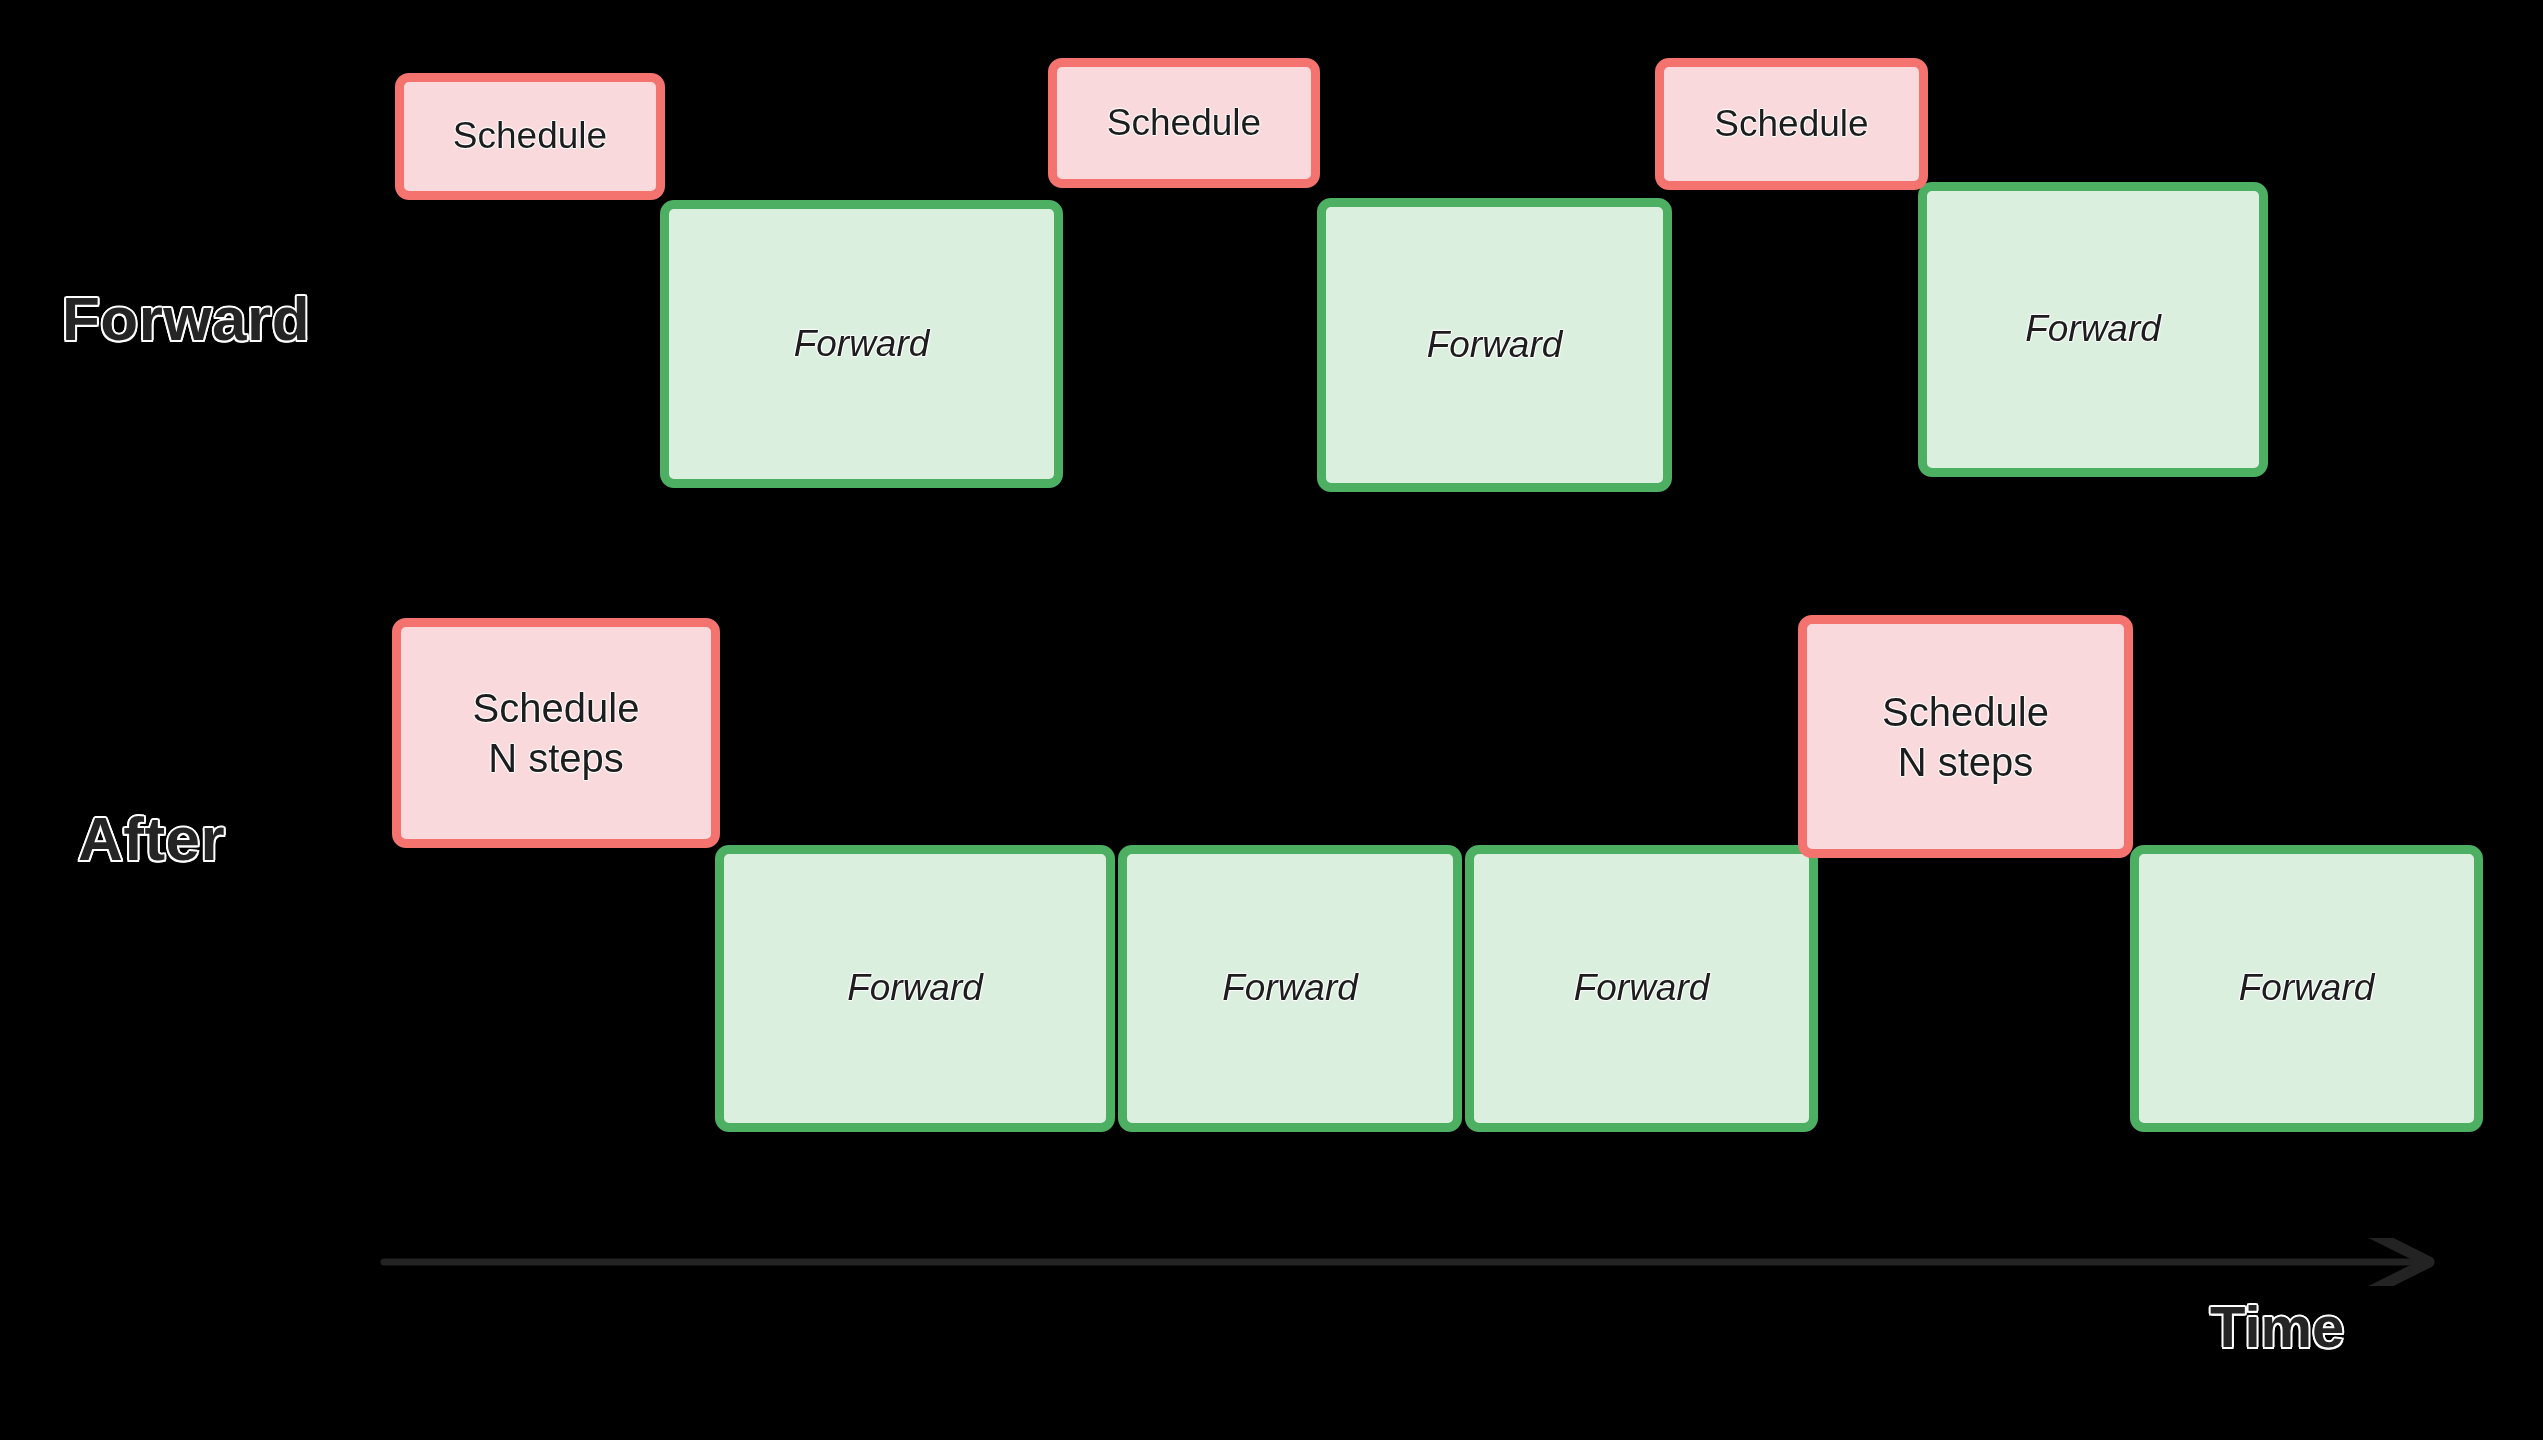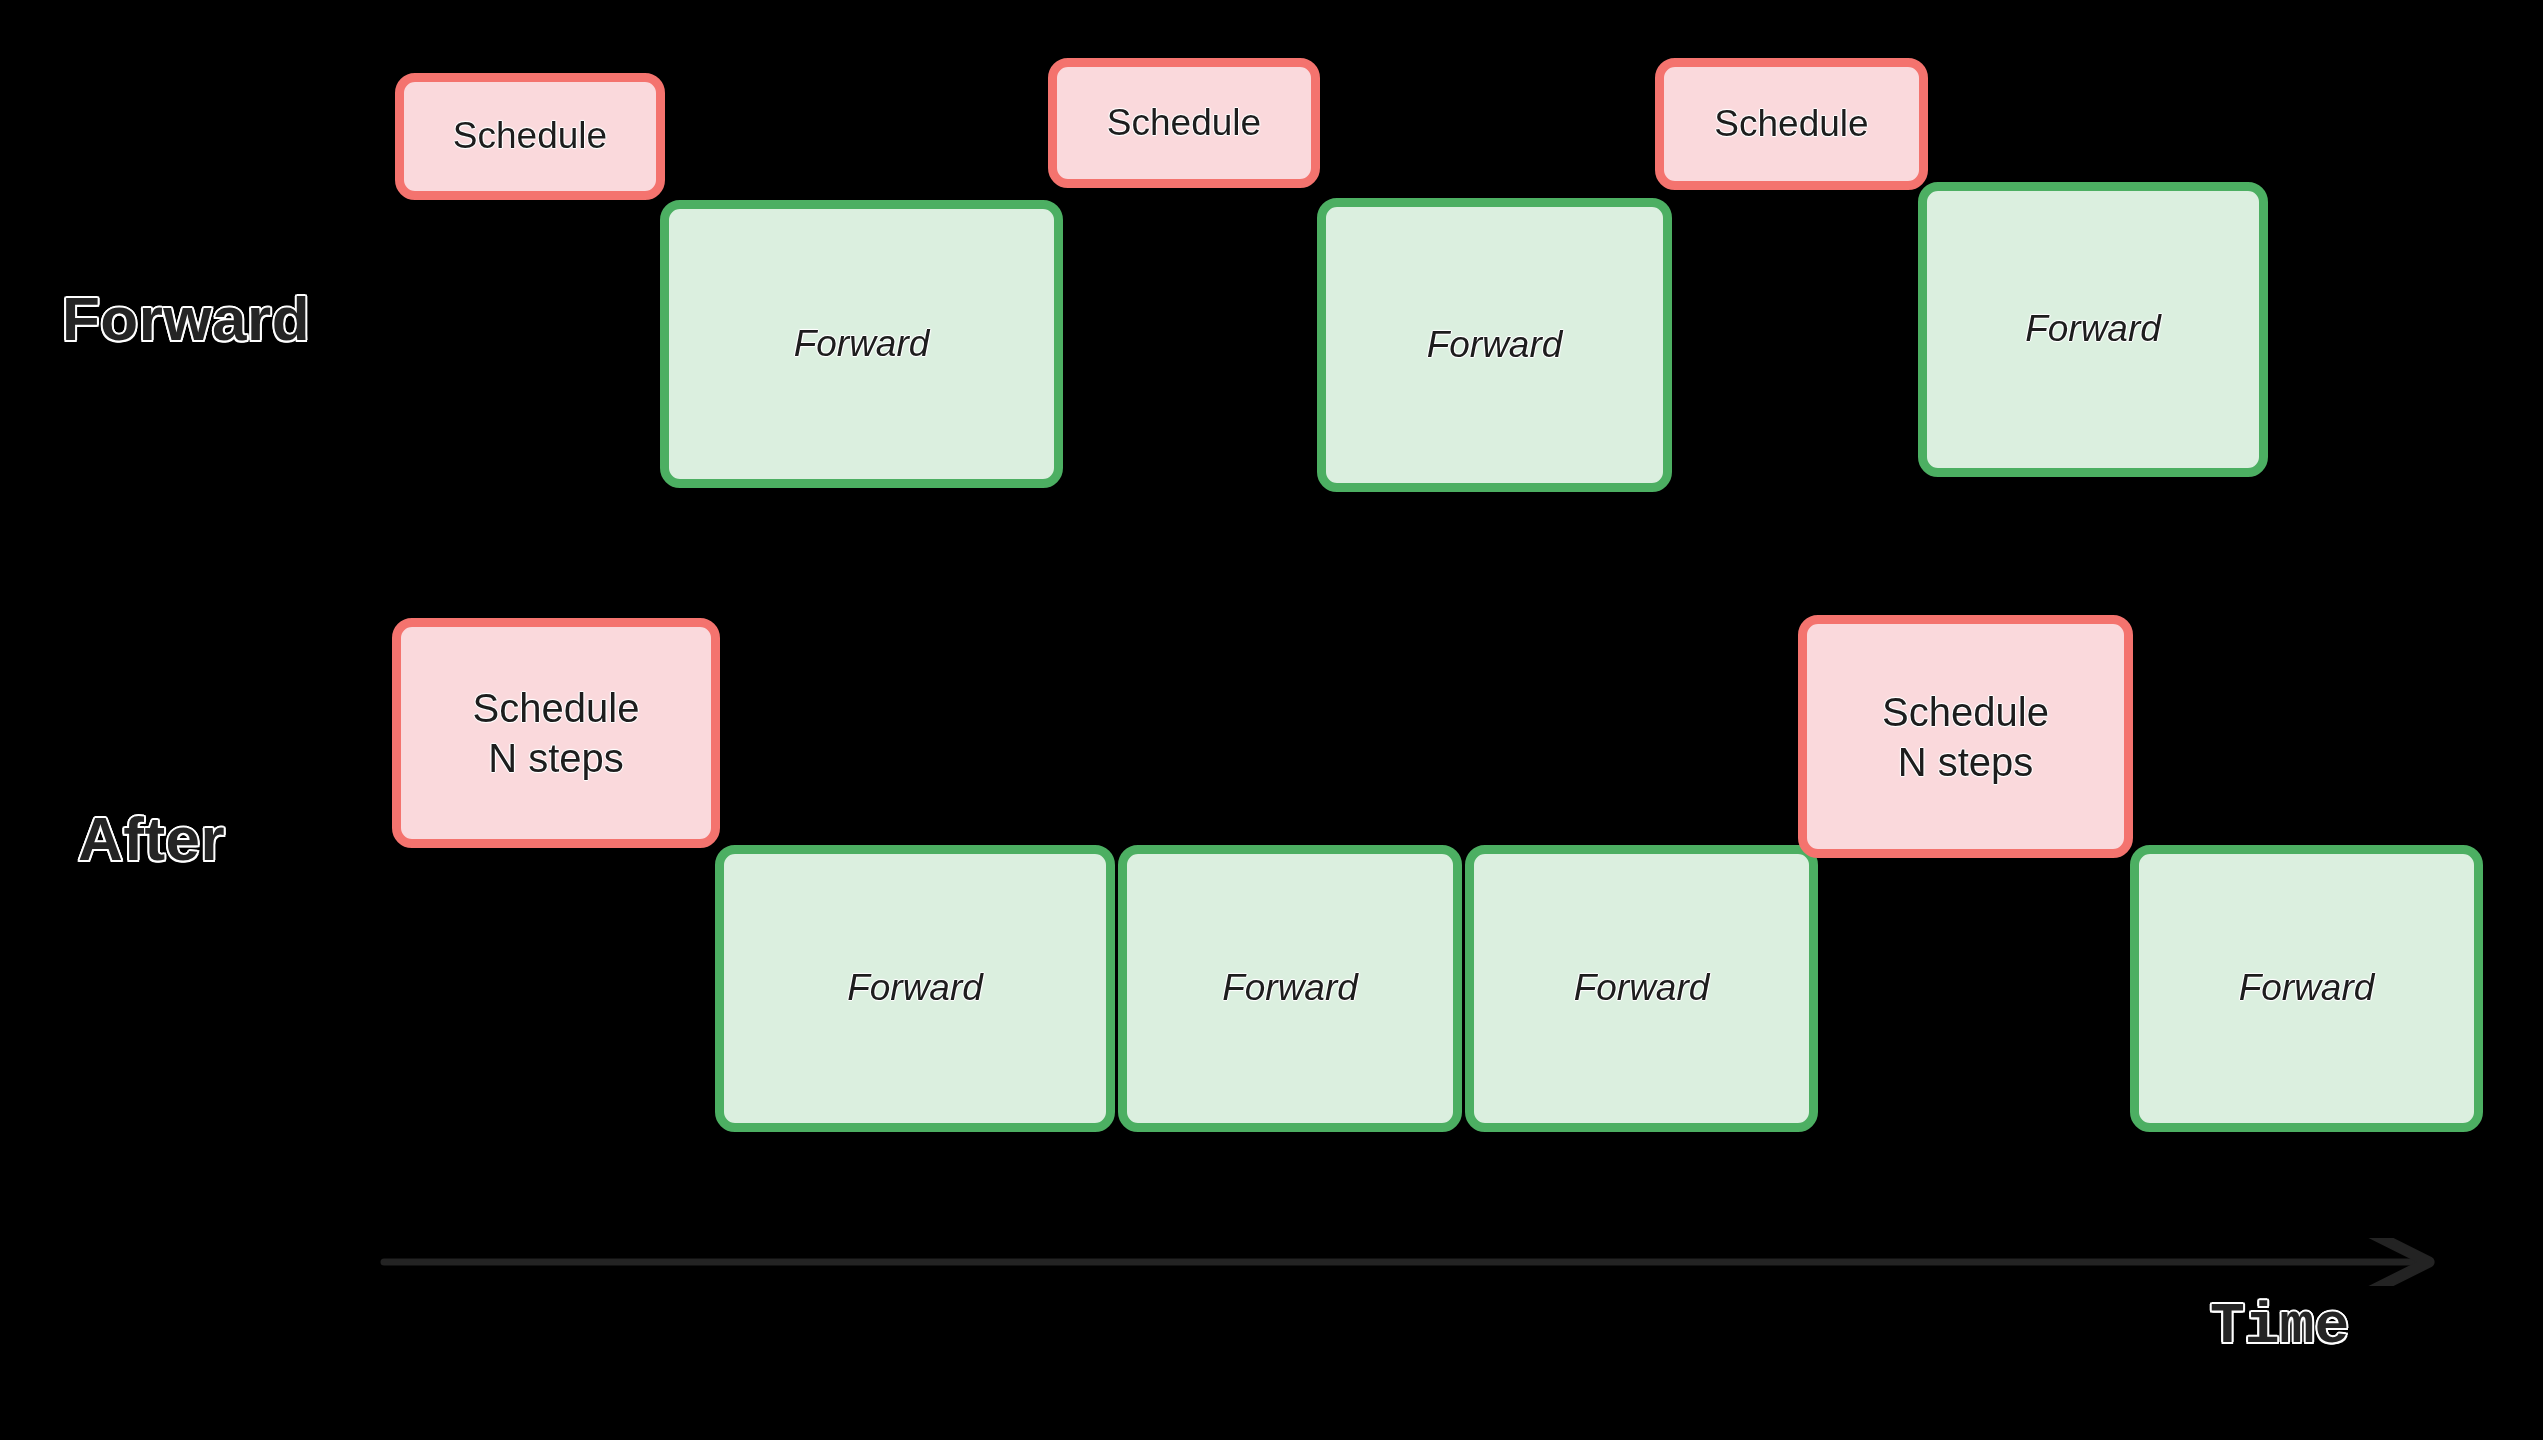--- a/index.html
+++ b/index.html
@@ -43,21 +43,21 @@
   #label-after  { left: 78px;  top: 808px; }
 
   
   .box {
     position: absolute;
     box-sizing: border-box;
     display: flex;
     align-items: center;
     justify-content: center;
     text-align: center;
-    border-radius: 20px;
+    border-radius: 14px;
     border-style: solid;
     border-width: 9px;
     font-size: 37px;
     font-weight: 400;
     line-height: 1.25;
     color: #1d1d1d;
     text-shadow:
        1px 0 0 #ffffff, -1px 0 0 #ffffff,
        0 1px 0 #ffffff, 0 -1px 0 #ffffff,
        0 0 3px #ffffff;
@@ -96,21 +96,20 @@
     font-weight: 700;
     line-height: 1;
     white-space: nowrap;
     -webkit-text-stroke: 3px #ffffff;
     paint-order: stroke fill;
     text-shadow:
        2px 0 0 #ffffff, -2px 0 0 #ffffff,
        0 2px 0 #ffffff, 0 -2px 0 #ffffff,
        1.5px 1.5px 0 #ffffff, -1.5px 1.5px 0 #ffffff,
        1.5px -1.5px 0 #ffffff, -1.5px -1.5px 0 #ffffff;
-    font-family: Liberation Mono, monospace;
   }
 </style>
 </head>
 <body style="background: rgb(0, 0, 0);">
 
 <div id="stage" style="background: rgb(0, 0, 0);">
 
   <div class="row-label" id="label-before">Forward</div>
 
   <div class="row-label" id="label-after">After</div>

